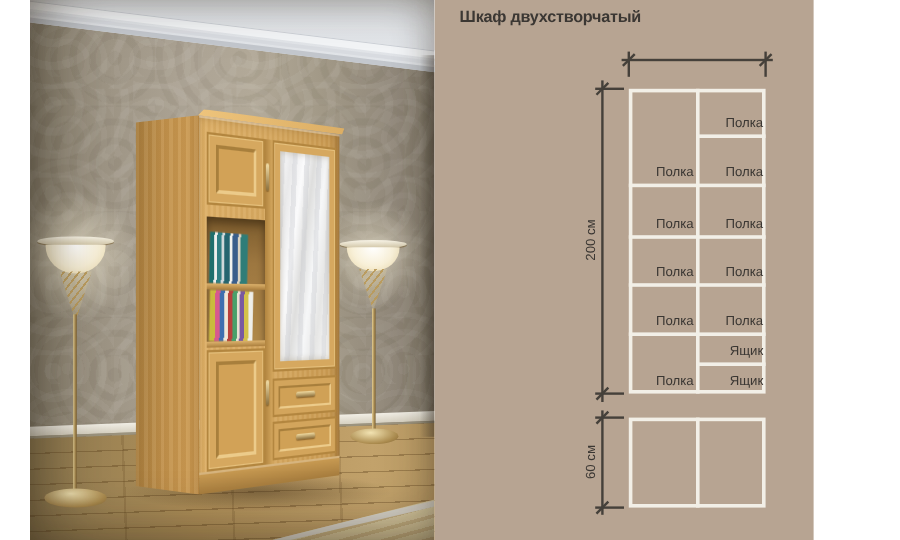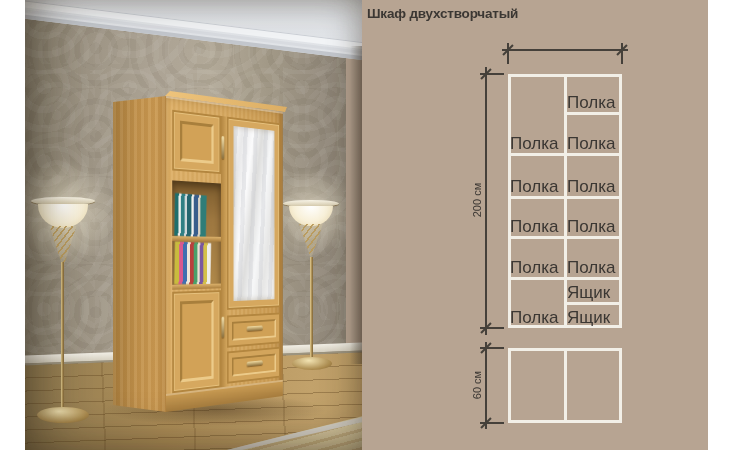--- a/index.html
+++ b/index.html
@@ -115,31 +115,31 @@
   .drawer{position:absolute;left:82px;width:79px;height:34px;border:2px solid #b3863f;background:#d3a55c;}
   .dr1{top:223px;} .dr2{top:261px;}
   .drawer .inset{position:absolute;left:5px;right:5px;top:5px;bottom:5px;
     border:2px solid;border-color:#a87f3c #eccb8a #eccb8a #a87f3c;background:#d0a156;}
   .dhandle{position:absolute;left:50%;top:11px;width:24px;height:5px;margin-left:-12px;border-radius:3px;
     background:linear-gradient(#f2dca2,#8f7340);box-shadow:0 1px 1px rgba(80,50,10,.5);}
   .plinth{position:absolute;left:0;top:298px;width:165px;height:18px;
     background:linear-gradient(#cb9d54,#a77d3e);box-shadow:inset 0 2px 0 rgba(255,255,255,.25);}
 
   
-  .diagram{position:absolute;left:346px;top:0;width:362px;height:450px;background:var(--diagram-bg);}
+  .diagram{position:absolute;left:362px;top:0;width:316px;height:450px;background:var(--diagram-bg);}
   .d-title{position:absolute;left:21px;top:6px;font-size:13.5px;font-weight:bold;color:var(--text-ink);letter-spacing:-.2px;}
   .dim-line{position:absolute;background:var(--dim-ink);}
   .tick{position:absolute;width:14px;height:2px;background:var(--dim-ink);transform:rotate(-45deg);}
   .dim-label{position:absolute;font-size:11px;color:var(--text-ink);text-align:center;}
   .rot{transform:rotate(-90deg);}
   .grid-box{position:absolute;left:162px;top:74px;width:114px;height:254px;border:3px solid var(--grid-line);}
   .lower-box{position:absolute;left:162px;top:348px;width:114px;height:75px;border:3px solid var(--grid-line);}
   .gl-v{position:absolute;background:var(--grid-line);width:3px;}
   .gl-h{position:absolute;background:var(--grid-line);height:3px;}
-  .cl{position:absolute;font-size:17px;color:var(--text-ink);text-align:left;height:14px;line-height:14px;}
+  .cl{position:absolute;font-size:11px;color:var(--text-ink);text-align:right;height:14px;line-height:14px;}
   .colL{left:164px;width:52px;} .colR{left:221px;width:53px;}
 
   .strip{position:absolute;top:0;height:450px;background:#ffffff;}
 </style>
 </head>
 <body>
 
 <div class="stage">
 
   <div class="strip" style="left:0;width:25px;"></div>

